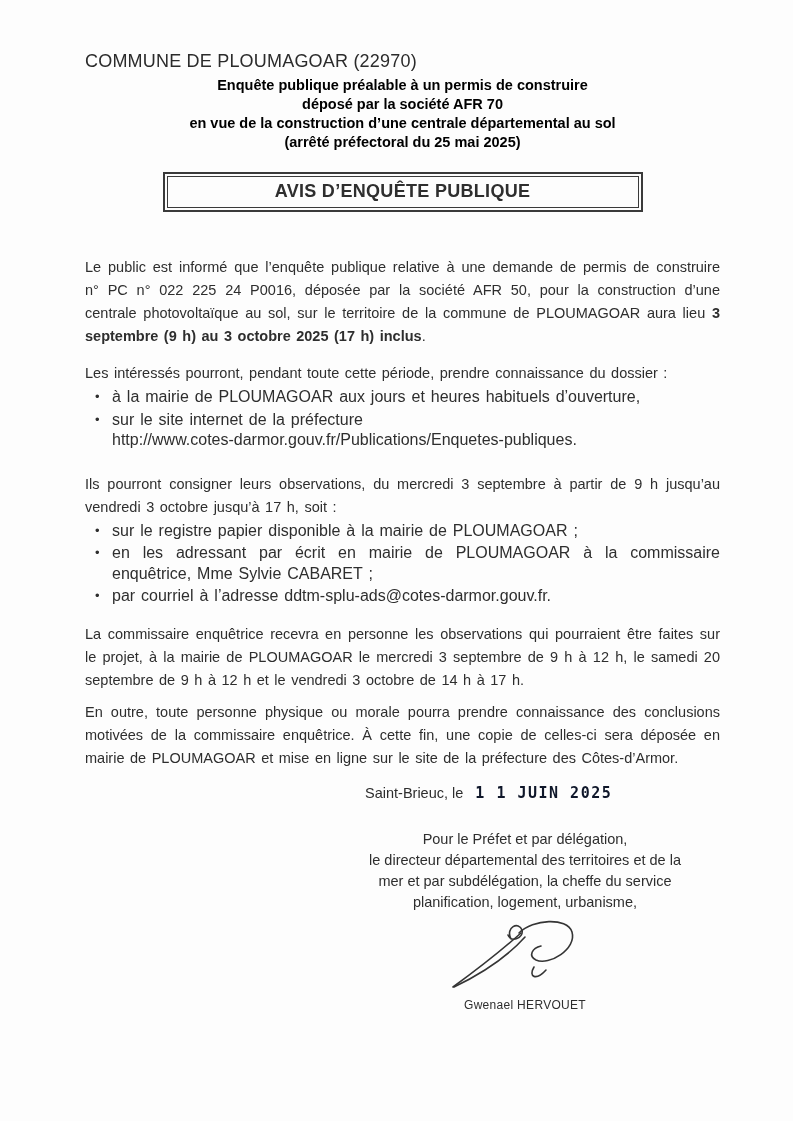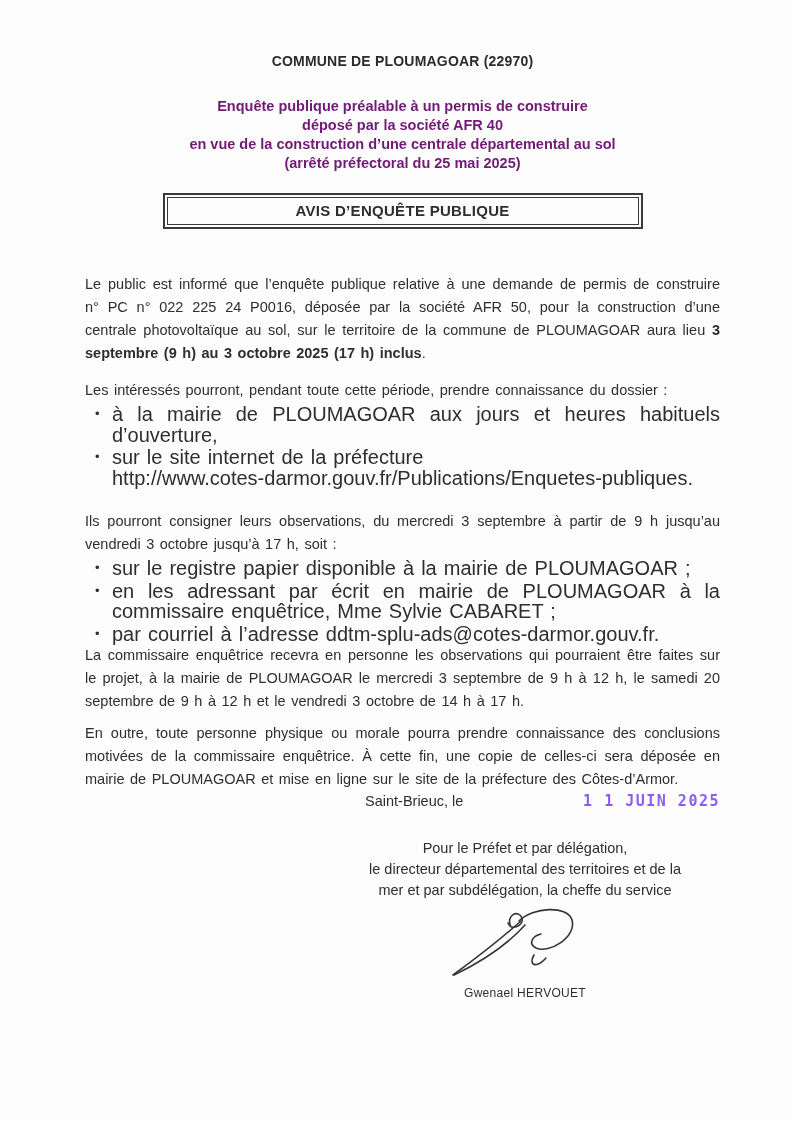--- a/index.html
+++ b/index.html
@@ -8,80 +8,80 @@
     width:793px; height:1121px;
     background:#fdfdfd;
     font-family:"Liberation Sans", sans-serif;
     color:#2e2e2e;
     overflow:hidden;
     margin:0 auto;
   }
   .content { position:absolute; left:85px; top:50px; width:635px; }
 
   .title {
-    margin:0; font-size:14px; font-weight:bold; text-align:center;
+    margin:0; font-size:18px; font-weight:normal; text-align:left;
     letter-spacing:0.2px; line-height:22px; color:#2b2b2b;
   }
   .subject {
-    margin-top:25px; text-align:center; font-weight:bold;
-    font-size:14.5px; line-height:19px; color:#701a75;
+    margin-top:4px; text-align:center; font-weight:bold;
+    font-size:14.5px; line-height:19px; color:#000000;
   }
   .banner {
     margin:20px auto 0; width:472px;
     border:2px solid #3a3a3a; padding:2px; background:#fdfdfd;
   }
   .banner-inner {
     border:1px solid #3a3a3a; text-align:center; font-weight:bold;
-    font-size:15px; padding:4px 0 5px; letter-spacing:0.3px;
+    font-size:18px; padding:4px 0 5px; letter-spacing:0.3px;
   }
 
   .para {
     font-size:14.5px; line-height:23px; margin:0;
     text-align:justify; word-spacing:1.5px;
   }
   .opening { margin-top:44px; }
   .section { margin-top:14px; }
   .section.obs { margin-top:22px; }
   .bullets { margin-top:2px; }
   .bullet-item { display:flex; margin-top:2px; }
   .marker { flex:0 0 17px; padding-left:10px; font-size:13px; line-height:20.5px; }
   .btext {
-    flex:1; font-size:20px; line-height:20.5px;
+    flex:1; font-size:16px; line-height:20.5px;
     text-align:justify; word-spacing:1.5px; white-space:pre-line;
   }
-  .permanences { margin-top:0; }
+  .permanences { margin-top:16px; }
   .conclusions { margin-top:9px; }
 
   .dateline {
-    padding-left:280px; display:flex;
-    align-items:baseline; gap:20px; font-size:14.5px; line-height:20.5px;justify-content:space-between;
+    margin-top:13px; padding-left:280px; display:flex;
+    align-items:baseline; gap:12px; font-size:14.5px; line-height:20.5px;
   }
   .stamp {
     font-family:"DejaVu Sans Mono", monospace; font-weight:bold;
-    font-size:15px; letter-spacing:1.5px; color:#8b5cf6; white-space:nowrap;
+    font-size:15px; letter-spacing:1.5px; color:#0f172a; white-space:nowrap;
   }
 
   .sig-block {
     margin-top:26px; margin-left:245px; width:390px;
     text-align:center; font-size:14.5px; line-height:21px;
   }
   .sig-svg { display:block; margin:4px auto 0; }
   .sig-name { margin-top:4px; font-size:12px; letter-spacing:0.3px; }
 </style>
 </head>
 <body>
 
 <div class="page">
   <div class="content">
 
     <h1 class="title">COMMUNE DE PLOUMAGOAR (22970)</h1>
 
     <div class="subject">
       <div>Enquête publique préalable à un permis de construire</div>
-      <div>déposé par la société AFR 40</div>
+      <div>déposé par la société AFR 70</div>
       <div>en vue de la construction d’une centrale départemental au sol</div>
       <div>(arrêté préfectoral du 25 mai 2025)</div>
     </div>
 
     <div class="banner">
       <div class="banner-inner">
         <span>AVIS D’ENQUÊTE PUBLIQUE</span>
       </div>
     </div>
 
@@ -126,20 +126,21 @@
 
     <div class="dateline">
       <span>Saint-Brieuc, le</span>
       <span class="stamp">1 1 JUIN 2025</span>
     </div>
 
     <div class="sig-block">
       <div>Pour le Préfet et par délégation,</div>
       <div>le directeur départemental des territoires et de la</div>
       <div>mer et par subdélégation, la cheffe du service</div>
+      <div>planification, logement, urbanisme,</div>
 
       <svg class="sig-svg" width="160" height="74" viewBox="0 0 160 74" fill="none" stroke="#353535" stroke-width="1.6" stroke-linecap="round">
         <path d="M8,70 C30,54 58,32 76,16"></path>
         <path d="M80,20 C62,40 34,58 9,70"></path>
         <path d="M66,22 C60,10 74,4 77,13 C79,21 66,26 63,18"></path>
         <path d="M74,16 C88,2 122,0 127,15 C132,32 104,49 91,43 C83,39 87,31 96,29"></path>
         <path d="M101,53 C91,64 83,60 89,50"></path>
       </svg>
 
       <div class="sig-name">Gwenael HERVOUET</div>

